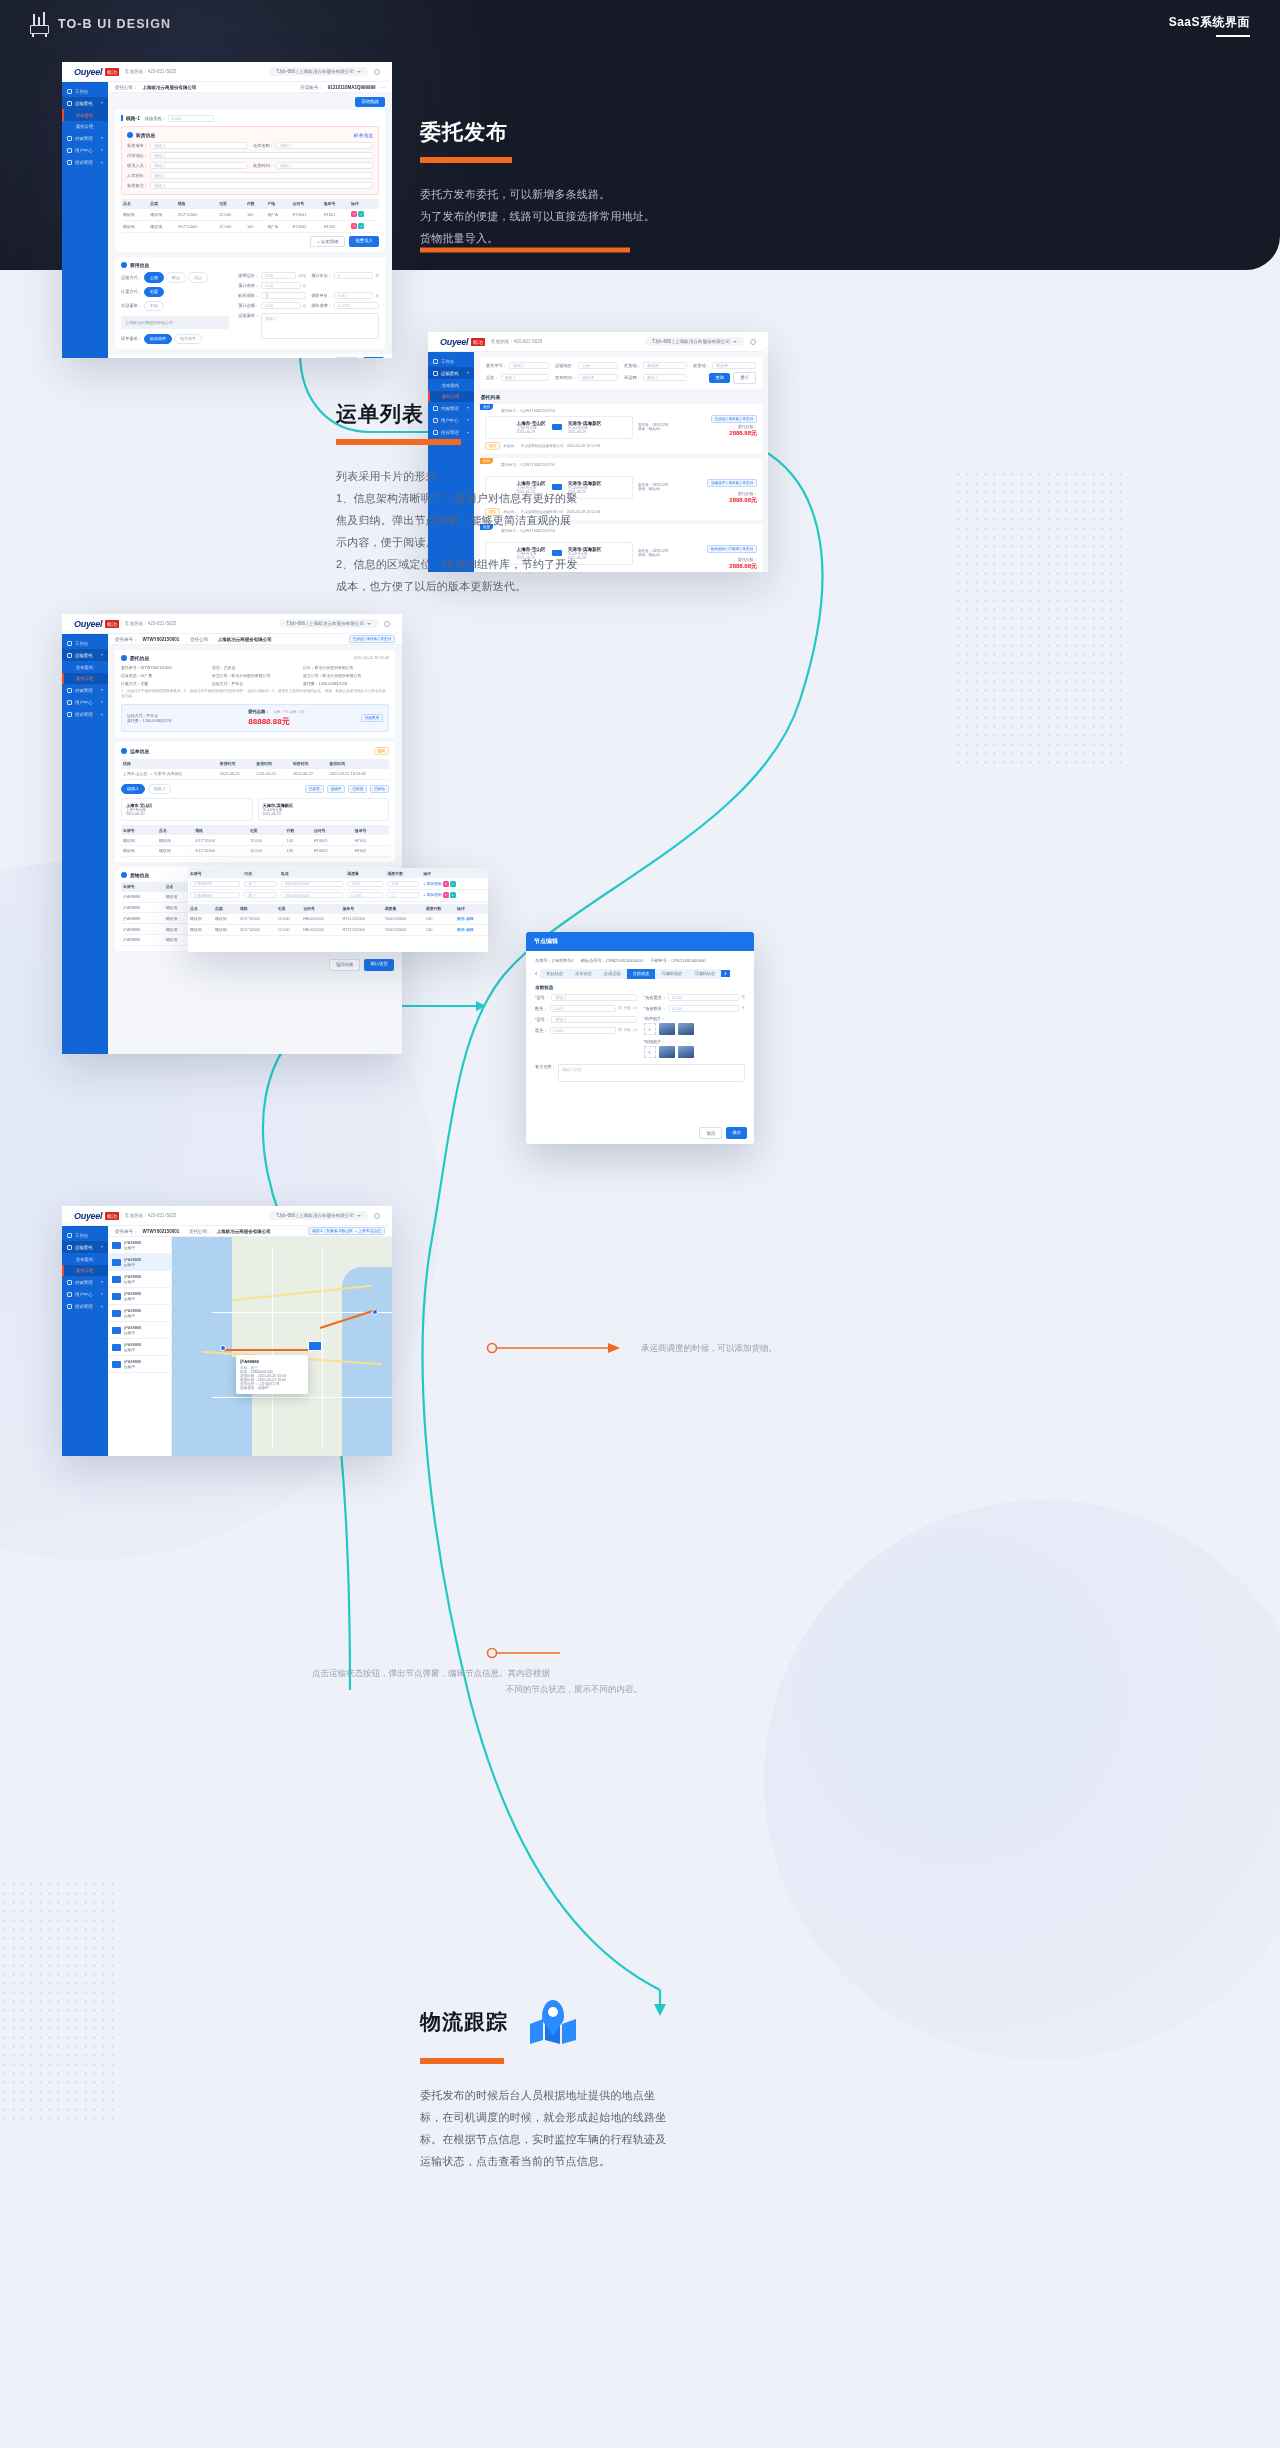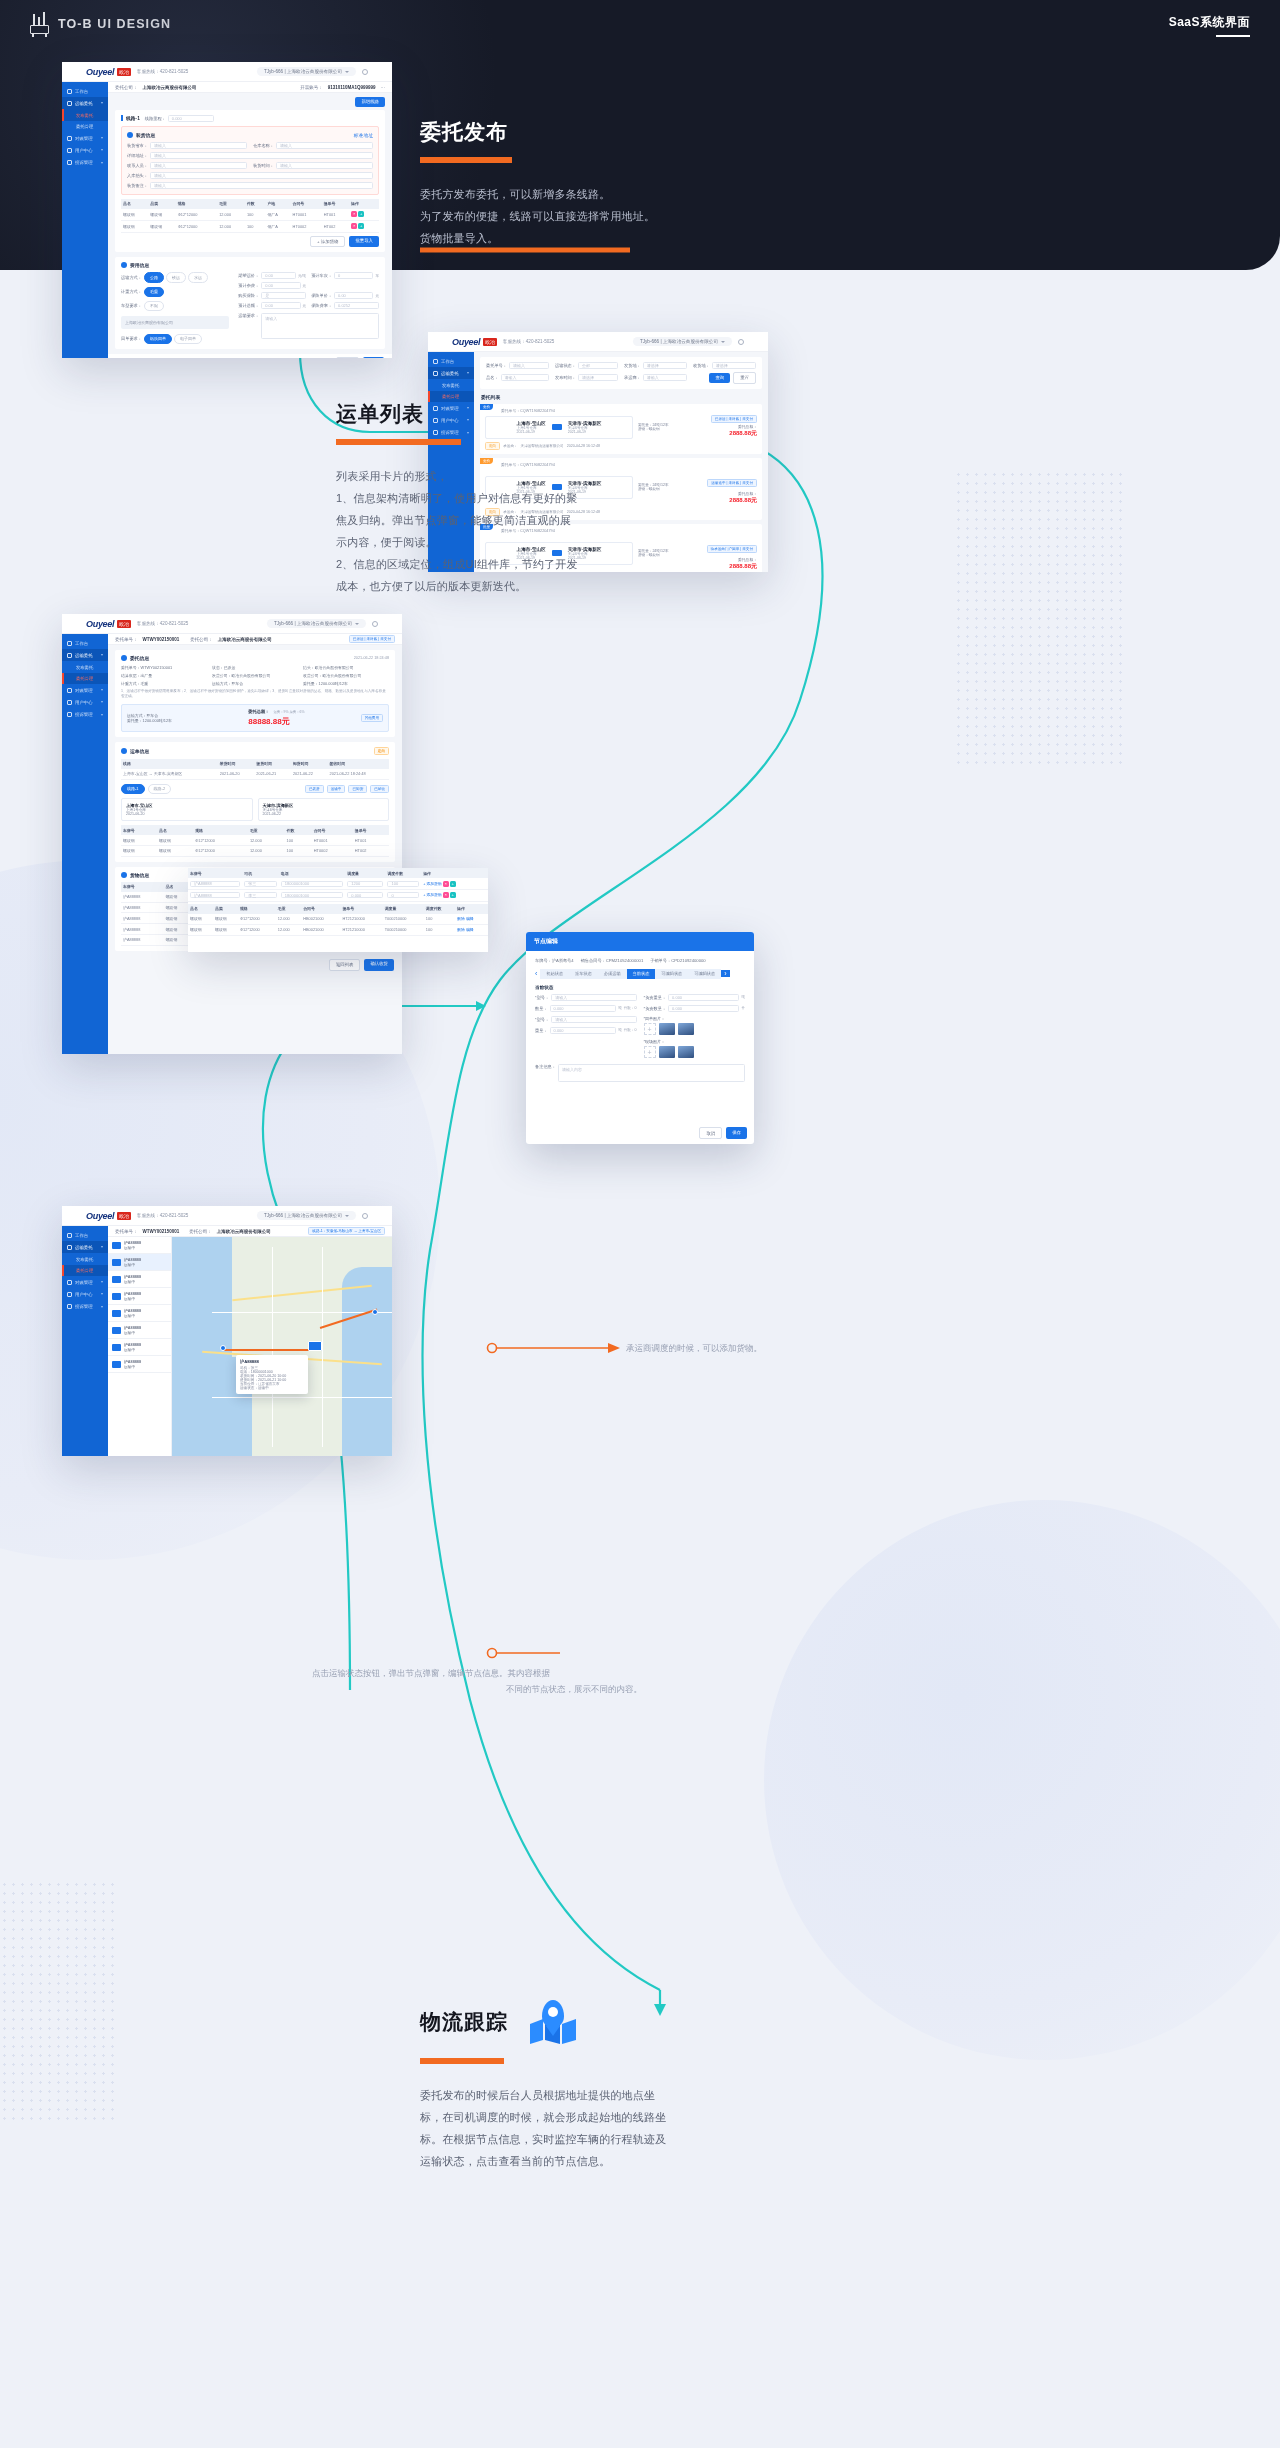--- a/index.html
+++ b/index.html
@@ -60,21 +60,21 @@
   
   #connectors { position:absolute; left:0; top:0; width:1280px; height:2448px; pointer-events:none; }
 
   
   .shot {
     position: absolute; background: #fff; overflow: hidden;
     box-shadow: 0 14px 40px rgba(32,45,85,.18);
   }
   .shot .topbar {
     height: 20px; background:#fff; border-bottom:1px solid #eef0f5;
-    display:flex; align-items:center; padding:0 24px; gap:6px;
+    display:flex; align-items:center; padding:0 12px; gap:6px;border-radius:7px;
   }
   .brand { display:flex; align-items:center; gap:3px; }
   .brand .word { font-size:9px; font-weight:800; color:#14327d; font-style:italic; letter-spacing:-.3px;}
   .brand .chip { background:#d9261c; color:#fff; font-size:5px; padding:1px 2px; border-radius:1px; letter-spacing:-.2px;}
   .hotline { font-size:4.6px; color:#8a93a6; }
   .topbar .spacer { flex:1; }
   .acct { background:#f3f5f9; border-radius:8px; padding:2px 7px; font-size:4.6px; color:#6b7487; display:flex; gap:3px; align-items:center;}
   .caret { width:0;height:0;border-left:2.2px solid transparent;border-right:2.2px solid transparent;border-top:2.8px solid #99a1b3;}
   .bell { width:6px;height:6px;border:.8px solid #aab2c2;border-radius:50%; }
 
@@ -996,21 +996,21 @@
             <td>HT21210000</td>
             <td>T000210000</td>
             <td>100</td>
             <td style="color:#1a73e8">删除 编辑</td>
           </tr>
       </tbody>
     </table>
   </div>
 
 
-  <div class="small-note" style="left:626px;top:1340px;width:260px;">
+  <div class="small-note" style="left:641px;top:1340px;width:260px;">
     <span>承运商调度的时候，可以添加货物。</span>
   </div>
 
   <div class="dlg" style="left:526px;top:932px;width:228px;height:212px;">
     <div class="dh">节点编辑</div>
     <div class="dbody">
       <div style="display:flex;gap:7px;font-size:4.2px;color:#6b7487;margin-bottom:6px;">
         <span><span>车牌号：</span><span>沪A浙粤号4</span></span>
         <span><span>销售合同号：</span><span>CPMZ10524000001</span></span>
         <span><span>子销单号：</span><span>CPD21092400000</span></span>

